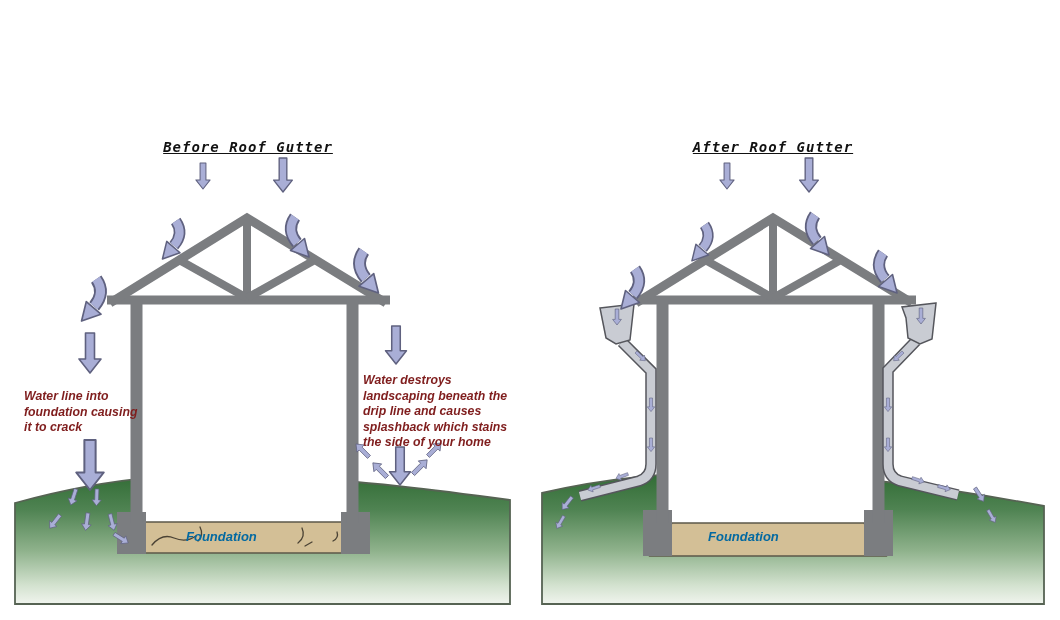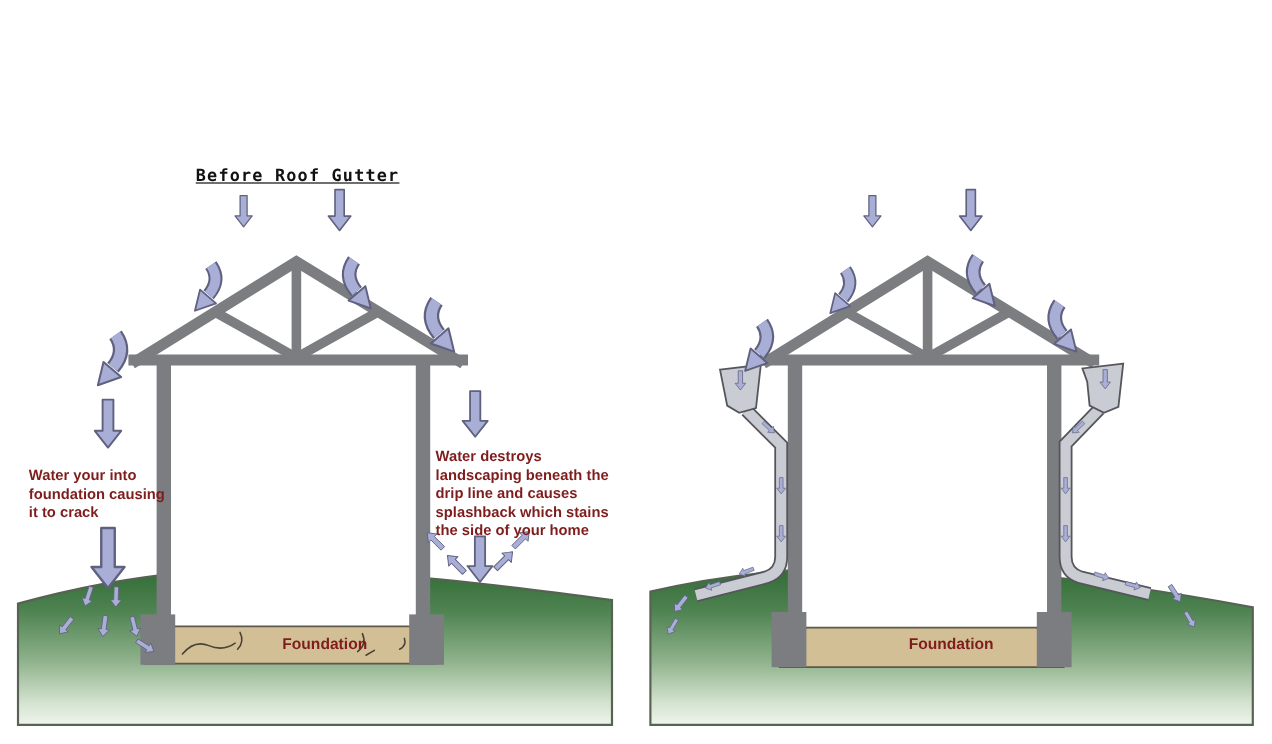--- a/index.html
+++ b/index.html
@@ -1,32 +1,32 @@
 <!DOCTYPE html>
 <html style="--arrow_fill: #a9aed6; --arrow_outline: #5f617f; --structure: #7b7d80; --foundation: #d3bf96; --gutter: #c9ccd3; --grass_top: #2c6830;"><head>
 <meta charset="utf-8">
 <style>
   html,body { margin:0; padding:0; background:#ffffff; }
   #stage {
     position:relative; width:1060px; height:620px; background:#ffffff;
-    font-family:"Liberation Sans", sans-serif; overflow:hidden;
+    font-family:"Liberation Sans", sans-serif; overflow:hidden;font-style:italic;
   }
   .title {
     position:absolute; width:220px; text-align:center;
     font-family:"DejaVu Sans Mono", monospace; font-weight:bold;
     font-size:14px; letter-spacing:1px; color:#111;
     text-decoration:underline;
   }
   .note {
     position:absolute; font-size:12.3px; line-height:1.27; font-weight:600;
     color:#7f1d1d;
   }
   .fnd-label {
-    position:absolute; width:120px; text-align:right;
-    font-size:13px; color:#7f1d1d; font-weight:600;
+    position:absolute; width:120px; text-align:left;
+    font-size:13px; color:#0369a1; font-weight:600;
   }
   svg { position:absolute; left:0; top:0; }
 
   
   .af      { fill:var(--arrow_fill,#a9aed6); stroke:var(--arrow_outline,#5f617f); }
   .as-dark { stroke:var(--arrow_outline,#5f617f); fill:none; }
   .as-lite { stroke:var(--arrow_fill,#a9aed6); fill:none; }
   .st      { stroke:var(--structure,#7b7d80); fill:none; }
   .stf     { fill:var(--structure,#7b7d80); }
   .fnd     { fill:var(--foundation,#d3bf96); stroke:#5c584a; stroke-width:1.5; }
@@ -164,19 +164,20 @@
       <use href="#sarr" transform="translate(938,486) rotate(-74) scale(0.32)"></use>
 
       <use href="#sarr" transform="translate(572,497) rotate(38) scale(0.4)"></use>
       <use href="#sarr" transform="translate(564,516) rotate(30) scale(0.36)"></use>
       <use href="#sarr" transform="translate(975,488) rotate(-33) scale(0.4)"></use>
       <use href="#sarr" transform="translate(988,510) rotate(-30) scale(0.36)"></use>
     </g>
   </svg>
 
   <div class="title" style="left:138px; top:139px;">Before Roof Gutter</div>
+  <div class="title" style="left:663px; top:139px;">After Roof Gutter</div>
 
-  <div class="note" style="left:24px; top:389px; width:116px;">Water your into foundation causing it to crack</div>
+  <div class="note" style="left:24px; top:389px; width:116px;">Water line into foundation causing it to crack</div>
   <div class="note" style="left:363px; top:373px; width:154px;">Water destroys landscaping beneath the drip line and causes splashback which stains the side of your home</div>
 
   <div class="fnd-label" style="left:186px; top:529px;">Foundation</div>
   <div class="fnd-label" style="left:708px; top:529px;">Foundation</div>
 </div>
 
 </body></html>

